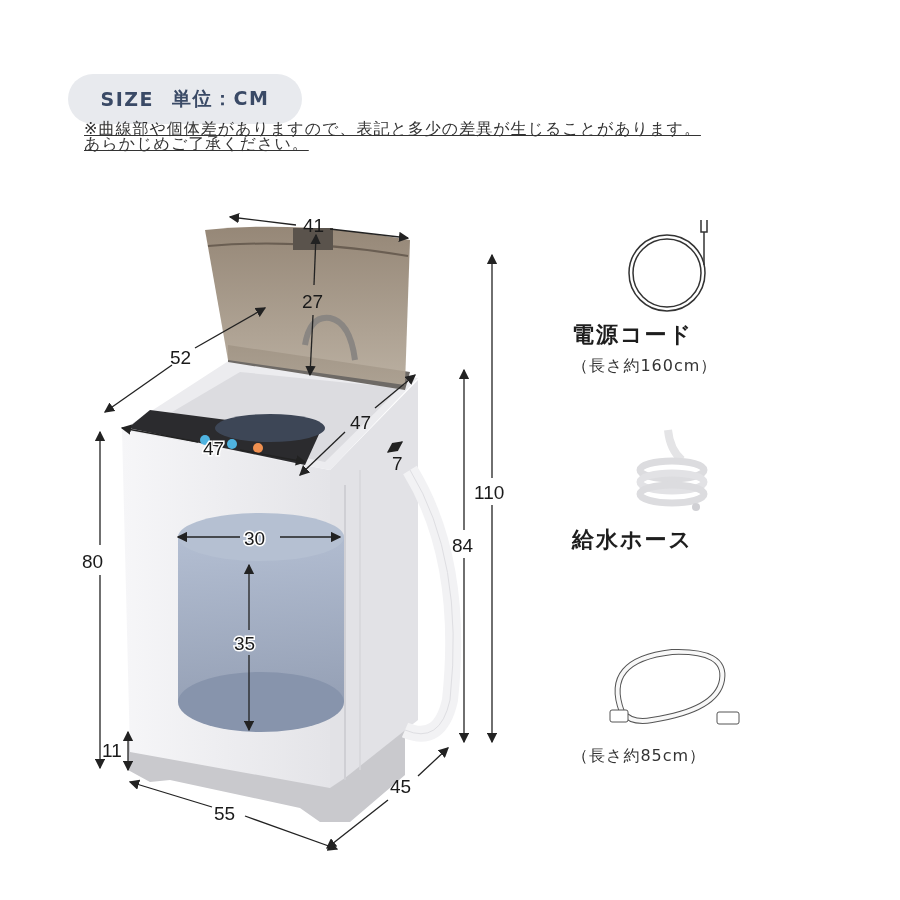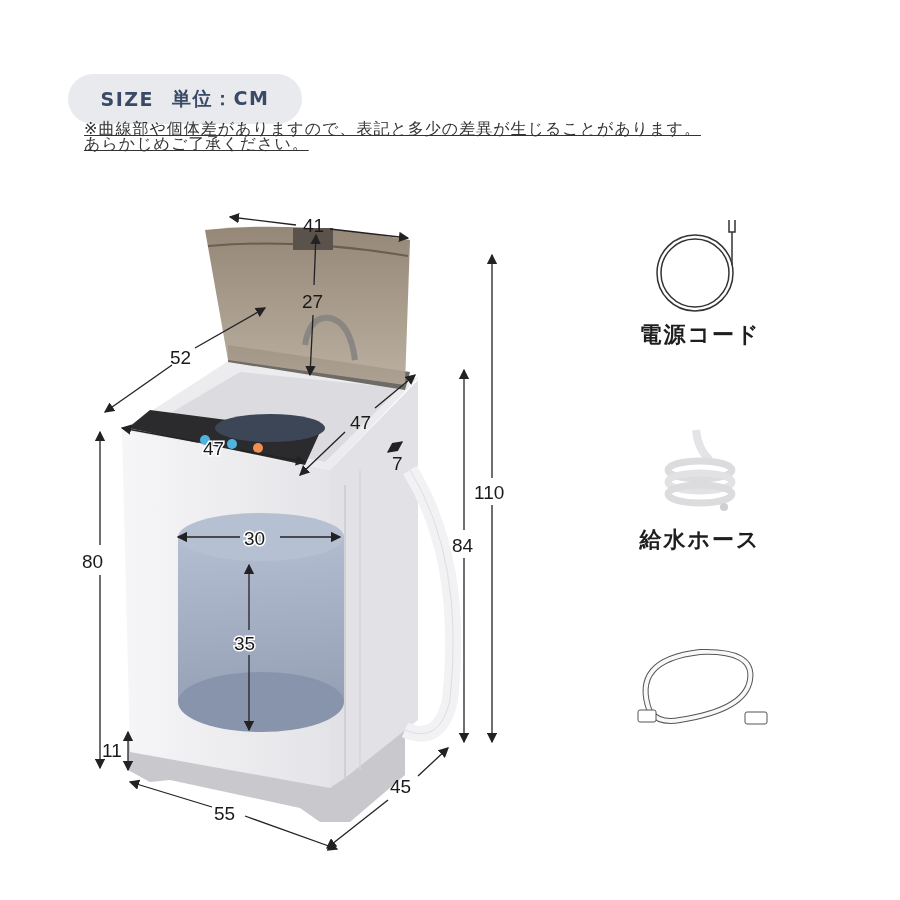--- a/index.html
+++ b/index.html
@@ -9,21 +9,21 @@
                background: #e8eaee; border-radius: 25px; display: flex; align-items: center;
                justify-content: center; gap: 18px; color: #3a4a66; font-weight: bold; font-size: 19px;
                letter-spacing: 1.5px; margin-top: 44px; }
   .note { position: absolute; left: 84px; font-size: 16px; color: #333; letter-spacing: 1px; text-decoration: underline; }
   .note1 { top: 119px; }
   .note2 { top: 134px; }
   .diagram { position: absolute; left: 0; top: 0; width: 900px; height: 900px; }
   .dim { font-family: "Liberation Sans", "DejaVu Sans", sans-serif; font-size: 19px; fill: #1a1a1a; }
   .dim-white { font-family: "Liberation Sans", "DejaVu Sans", sans-serif; font-size: 19px; fill: #1a1a1a;
                stroke: #ffffff; stroke-width: 3px; paint-order: stroke; }
-  .acc { position: absolute; left: 600px; width: 200px; text-align: center; }
+  .acc { position: absolute; left: 572px; width: 200px; text-align: left; }
   .acc-title { font-size: 22px; font-weight: bold; color: #1e1e1e; letter-spacing: 2px; }
   .acc-sub { font-size: 16px; color: #333; margin-top: 6px; letter-spacing: 1px; }
   .acc svg { display: block; margin: 0 auto; }
 </style>
 </head>
 <body>
 
 <div class="size-pill">
   <span>SIZE</span>
   <span>単位：CM</span>
@@ -134,33 +134,35 @@
 </svg>
 
 <div class="acc" style="top:210px;">
   <svg width="120" height="110" viewBox="0 0 120 110">
     <circle cx="55" cy="63" r="38" fill="none" stroke="#333" stroke-width="1.5"></circle>
     <circle cx="55" cy="63" r="34" fill="none" stroke="#333" stroke-width="1.5"></circle>
     <path d="M92,55 L92,22" stroke="#333" stroke-width="1.5"></path>
     <path d="M89,10 L89,22 L95,22 L95,10" stroke="#333" stroke-width="1.5" fill="none"></path>
   </svg>
   <div class="acc-title">電源コード</div>
+  <div class="acc-sub">（長さ約160cm）</div>
 </div>
 
 <div class="acc" style="top:425px;">
   <svg width="120" height="100" viewBox="0 0 120 100">
     <path d="M56,5 Q58,25 70,35" stroke="#e4e4e6" stroke-width="8" fill="none"></path>
     <ellipse cx="60" cy="45" rx="32" ry="9" fill="none" stroke="#dcdcdf" stroke-width="7"></ellipse>
     <ellipse cx="60" cy="57" rx="32" ry="9" fill="none" stroke="#e2e2e5" stroke-width="7"></ellipse>
     <ellipse cx="60" cy="69" rx="32" ry="9" fill="none" stroke="#dcdcdf" stroke-width="7"></ellipse>
     <circle cx="84" cy="82" r="4" fill="#d0d0d4"></circle>
   </svg>
   <div class="acc-title">給水ホース</div>
 </div>
 
 <div class="acc" style="top:640px;">
   <svg width="160" height="100" viewBox="0 0 160 100">
     <path d="M30,72 Q10,20 80,12 Q135,10 130,40 Q125,70 60,80 Q40,84 30,72" fill="none" stroke="#555" stroke-width="6"></path>
     <path d="M30,72 Q10,20 80,12 Q135,10 130,40 Q125,70 60,80 Q40,84 30,72" fill="none" stroke="#f8f8f8" stroke-width="4"></path>
     <rect x="18" y="70" width="18" height="12" rx="2" fill="#fff" stroke="#555"></rect>
     <rect x="125" y="72" width="22" height="12" rx="2" fill="#fff" stroke="#555"></rect>
   </svg>
+  <div class="acc-sub">（長さ約85cm）</div>
 </div>
 
 </body></html>

